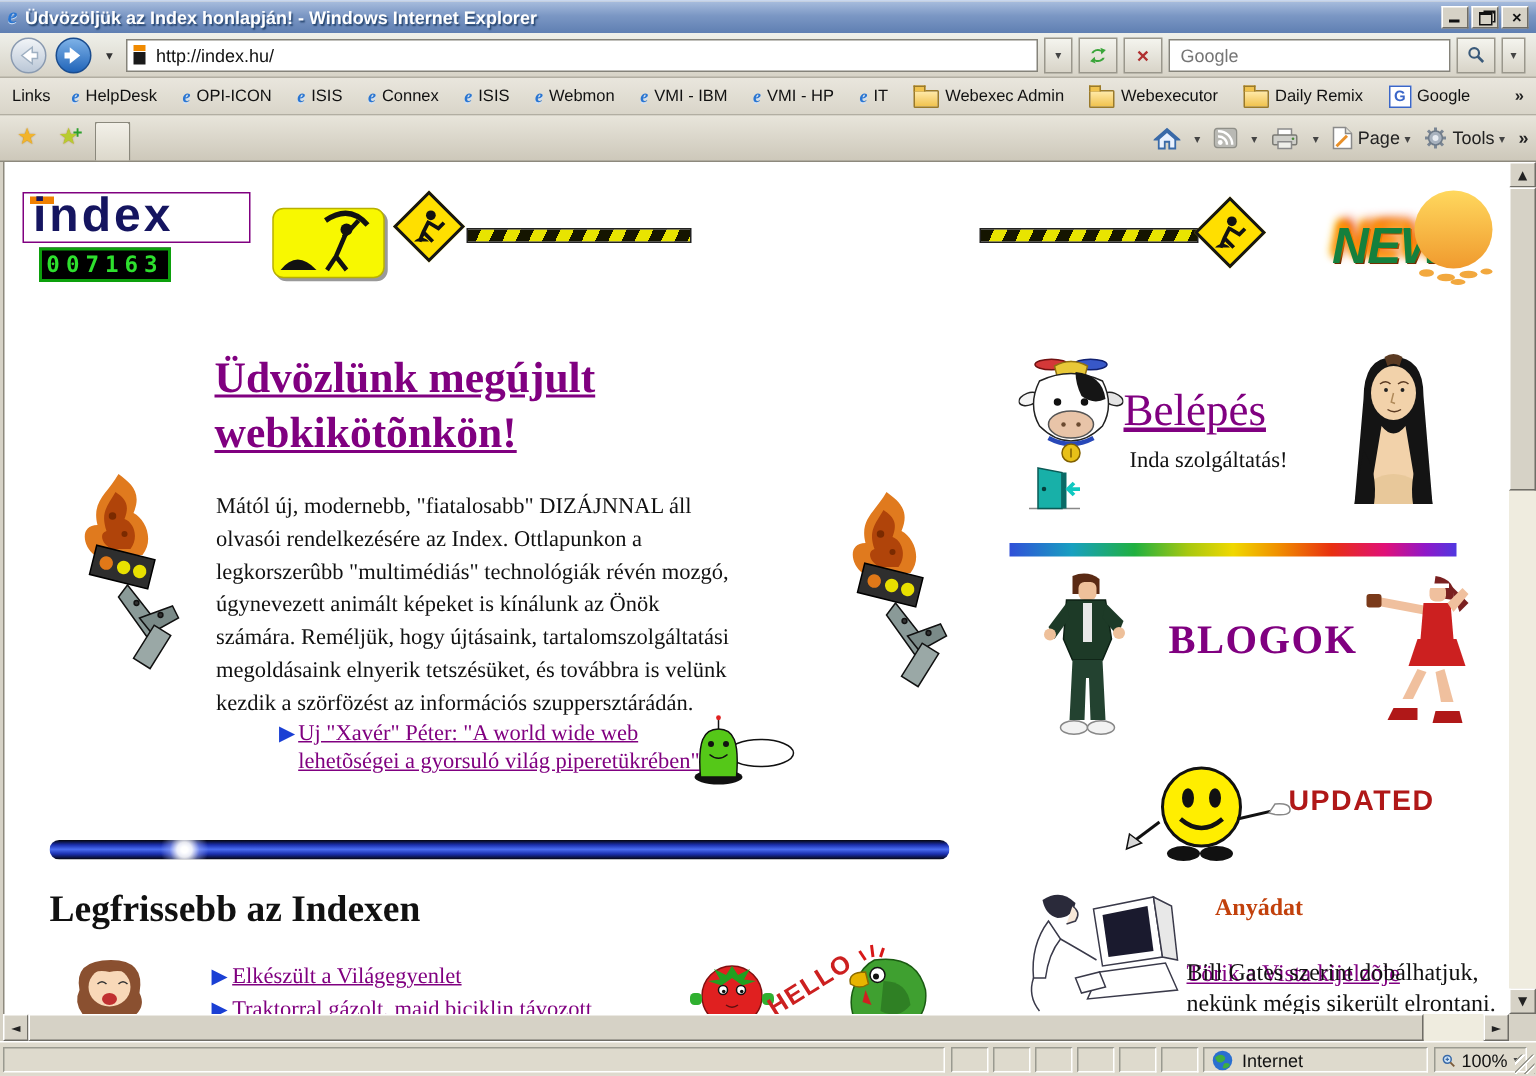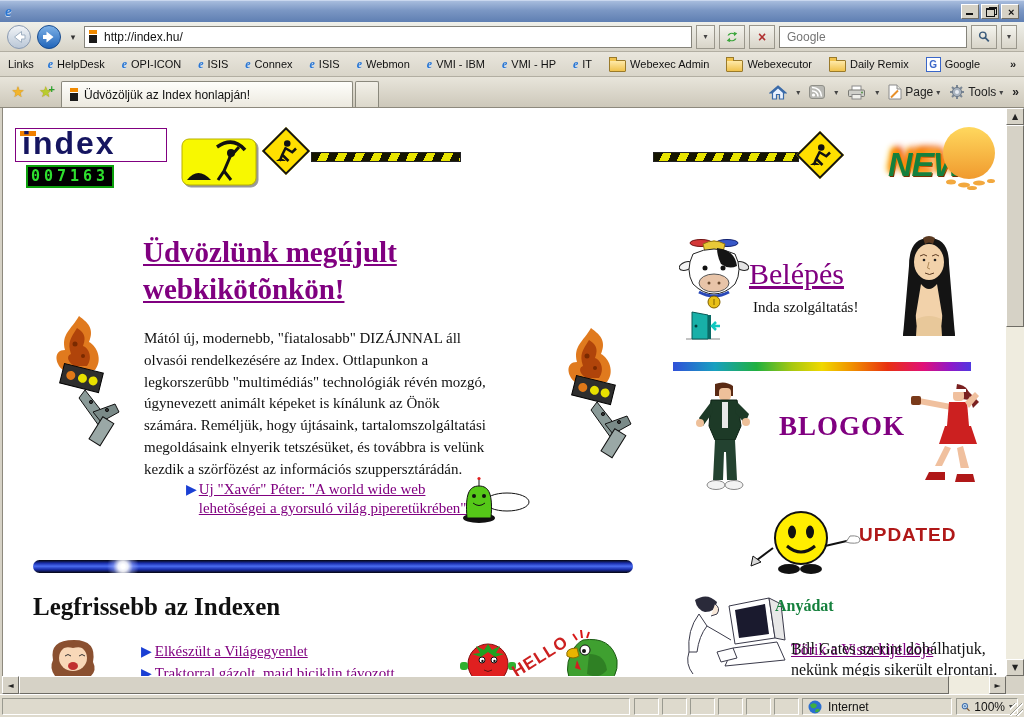--- a/index.html
+++ b/index.html
@@ -84,21 +84,21 @@
     background:radial-gradient(circle at 15% 50%,#fff 0 2px,rgba(255,255,255,.9) 5px,rgba(170,185,255,.45) 10px,transparent 16px),
       linear-gradient(180deg,#05050a 0%,#1a2fae 25%,#4a6cf0 48%,#1a2fae 72%,#05050a 100%);}
   .newstitle{left:30px;top:484px;font:bold 25px/30px "Liberation Serif",serif;color:#111;}
   .newsitem{display:flex;gap:3px;font:15px/19px "Liberation Serif",serif;align-items:flex-start;}
   .belepes{left:746px;top:148px;font:30px/36px "Liberation Serif",serif;color:#800080;text-decoration:underline;}
   .inda{left:750px;top:190px;font:15px/19px "Liberation Serif",serif;color:#111;}
   .rainbow{left:670px;top:254px;width:298px;height:9px;
     background:linear-gradient(90deg,#3050d8,#18a0c0 14%,#20b040 28%,#a8c810 40%,#f0d800 50%,#f09000 60%,#e83010 72%,#e01078 84%,#9018c8 93%,#5038e0);}
   .blogok{left:776px;top:302px;font:bold 27px/32px "Liberation Serif",serif;color:#800080;letter-spacing:1px;}
   .updated{left:856px;top:416px;font:bold 19px/22px "Liberation Sans",sans-serif;color:#b01818;letter-spacing:1px;}
-  .anytitle{left:772px;top:488px;font:bold 16px/20px "Liberation Serif",serif;color:#15803d;}
+  .anytitle{left:807px;top:488px;font:bold 16px/20px "Liberation Serif",serif;color:#c2410c;}
   .anylink{left:788px;top:532px;font:16px/20px "Liberation Serif",serif;}
   .anytext{left:788px;top:530px;width:238px;font:16px/21px "Liberation Serif",serif;color:#111;}
   .hello{left:506px;top:540px;font:bold 17px/18px "Liberation Sans",sans-serif;color:#cc2020;transform:rotate(-32deg);letter-spacing:1px;}
 
   
   .sbtn{background:#d6d2c6;border:1px solid;border-color:#fff #6f6d66 #6f6d66 #fff;
     font-size:8px;color:#222;text-align:center;box-sizing:border-box;padding:0;font-family:"DejaVu Sans",sans-serif;}
   .vscroll{left:1006px;top:108px;width:18px;height:568px;background:#efecdf;}
   .vthumb{left:0;top:17px;width:18px;height:202px;background:#d6d2c6;border:1px solid;border-color:#fff #6f6d66 #6f6d66 #fff;box-sizing:border-box;}
   .hscroll{left:2px;top:676px;width:1004px;height:18px;background:#efecdf;}
@@ -109,20 +109,21 @@
   .grip{position:absolute;right:1px;bottom:1px;width:13px;height:13px;
     background:repeating-linear-gradient(135deg,transparent 0 3px,#9a9a90 3px 4px,#fff 4px 5px);}
 </style>
 </head>
 <body>
 
 <div id="window">
 
   <div class="ab titlebar">
     <span class="ie-e">e</span>
+    <span class="title-text">Üdvözöljük az Index honlapján! - Windows Internet Explorer</span>
     <span class="winbtns">
       <button class="winbtn">
           <span class="minglyph"></span>
         </button>
       <button class="winbtn">
           <span class="maxglyph2"></span>
           <span class="maxglyph"></span>
         </button>
       <button class="winbtn"><span>×</span></button>
     </span>
@@ -237,24 +238,20 @@
     <span class="linkitem">
         <span class="g-ic">G</span>
         <span>Google</span>
       </span>
     <span class="morechev">»</span>
   </div>
 
   <div class="ab tabrow">
     <button class="starbtn"><span class="star-g">★</span></button>
     <button class="starbtn"><span class="star-g" style="color:#b8cc30">★</span><span class="addplus">+</span></button>
-    <div class="tab">
-      <span class="favicon-i"></span>
-      <span>Üdvözöljük az Index honlapján!</span>
-    </div>
     <div class="tabstub"></div>
     <div class="cmds">
       <button class="cmdbtn">
         <svg width="18" height="15" viewBox="0 0 18 15">
             <path d="M9 1 L17 8 H14.5 V14 H10.5 V9.5 H7.5 V14 H3.5 V8 H1 Z" fill="#eaf2ff" stroke="#3a6aa8" stroke-width="1.2"></path>
             <path d="M9 1 L17 8 H14 L9 3.6 L4 8 H1 Z" fill="#3a6aa8"></path>
           </svg>
       </button>
       <button class="cmdbtn">
           <span class="smallcaret">▾</span>

